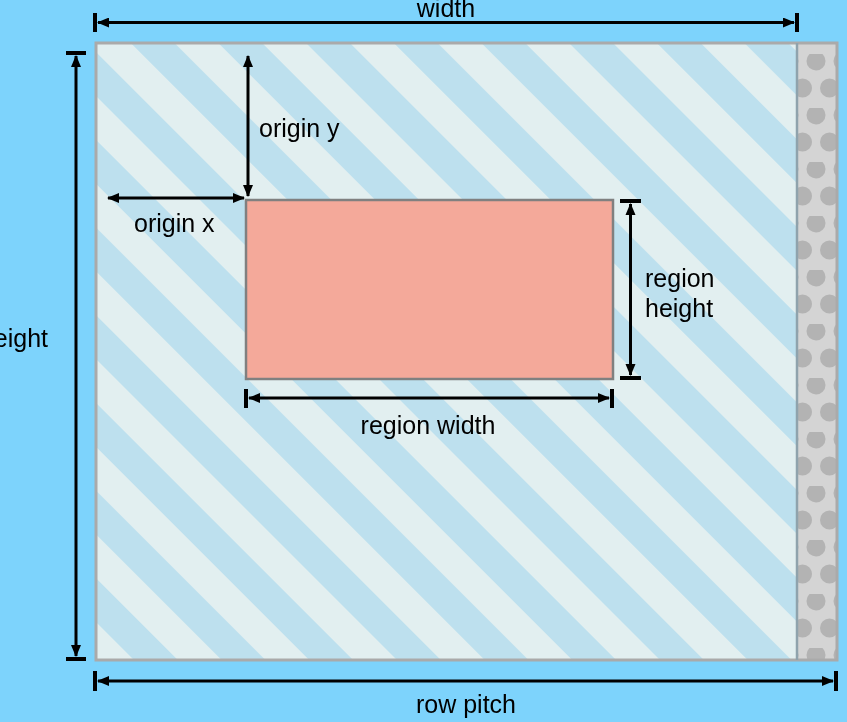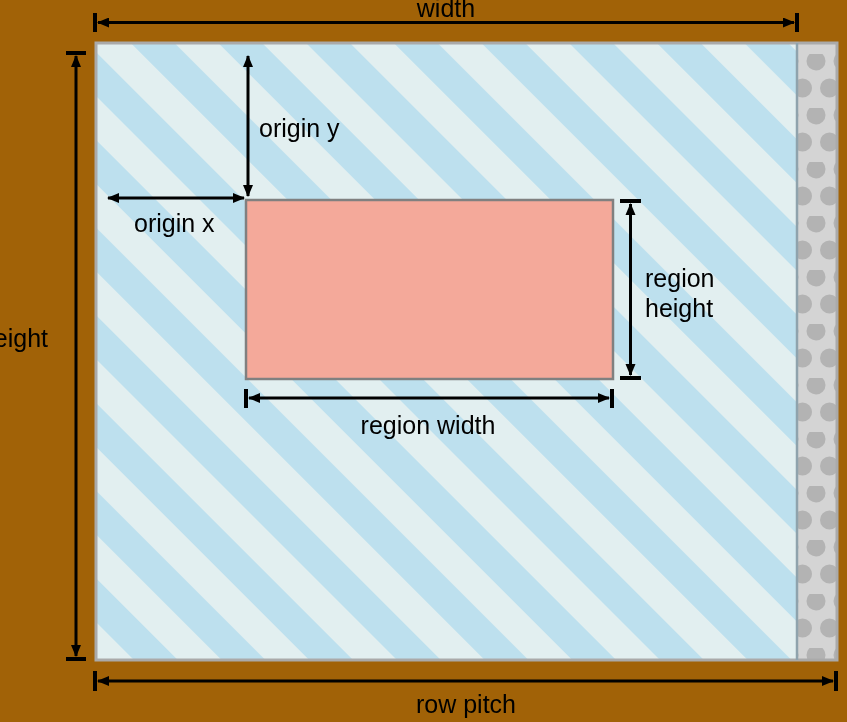--- a/index.html
+++ b/index.html
@@ -7,21 +7,21 @@
     padding: 0;
     background: #ffffff;
   }
   body {
     font-family: "Liberation Sans", sans-serif;
   }
   #stage {
     position: relative;
     width: 847px;
     height: 722px;
-    background: #a16207;
+    background: #7dd3fc;
     overflow: hidden;
   }
   #stage svg {
     position: absolute;
     left: 0;
     top: 0;
   }
   .dim-label {
     font-family: "Liberation Sans", sans-serif;
     font-size: 25px;

